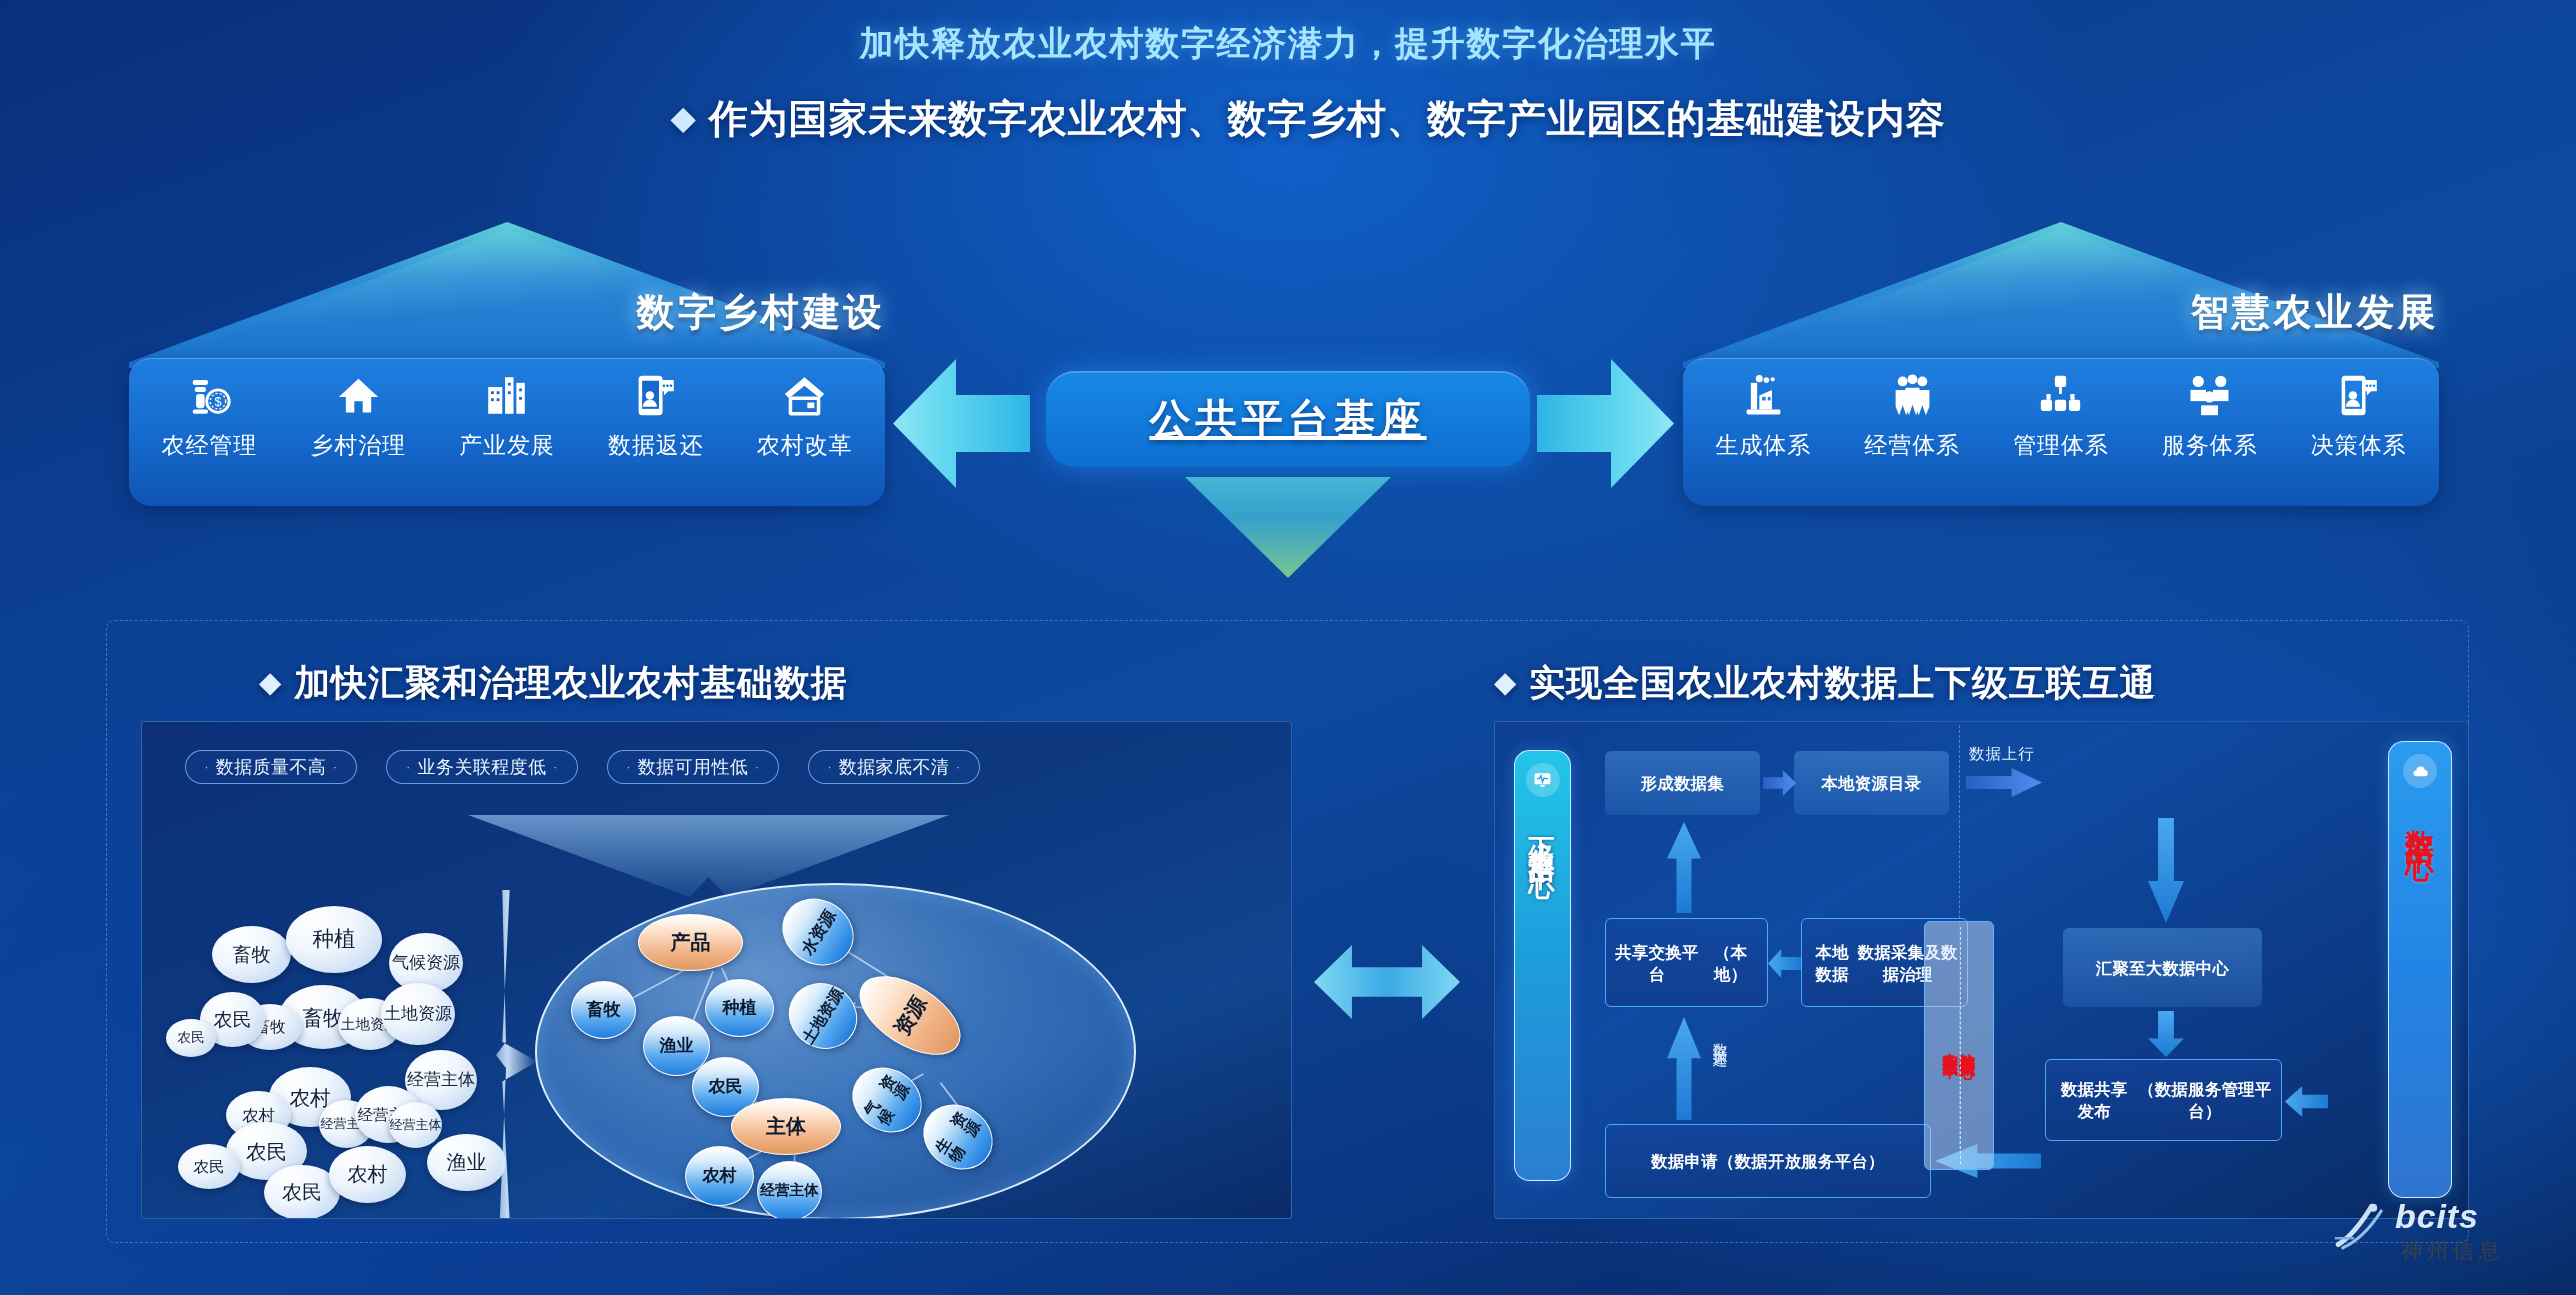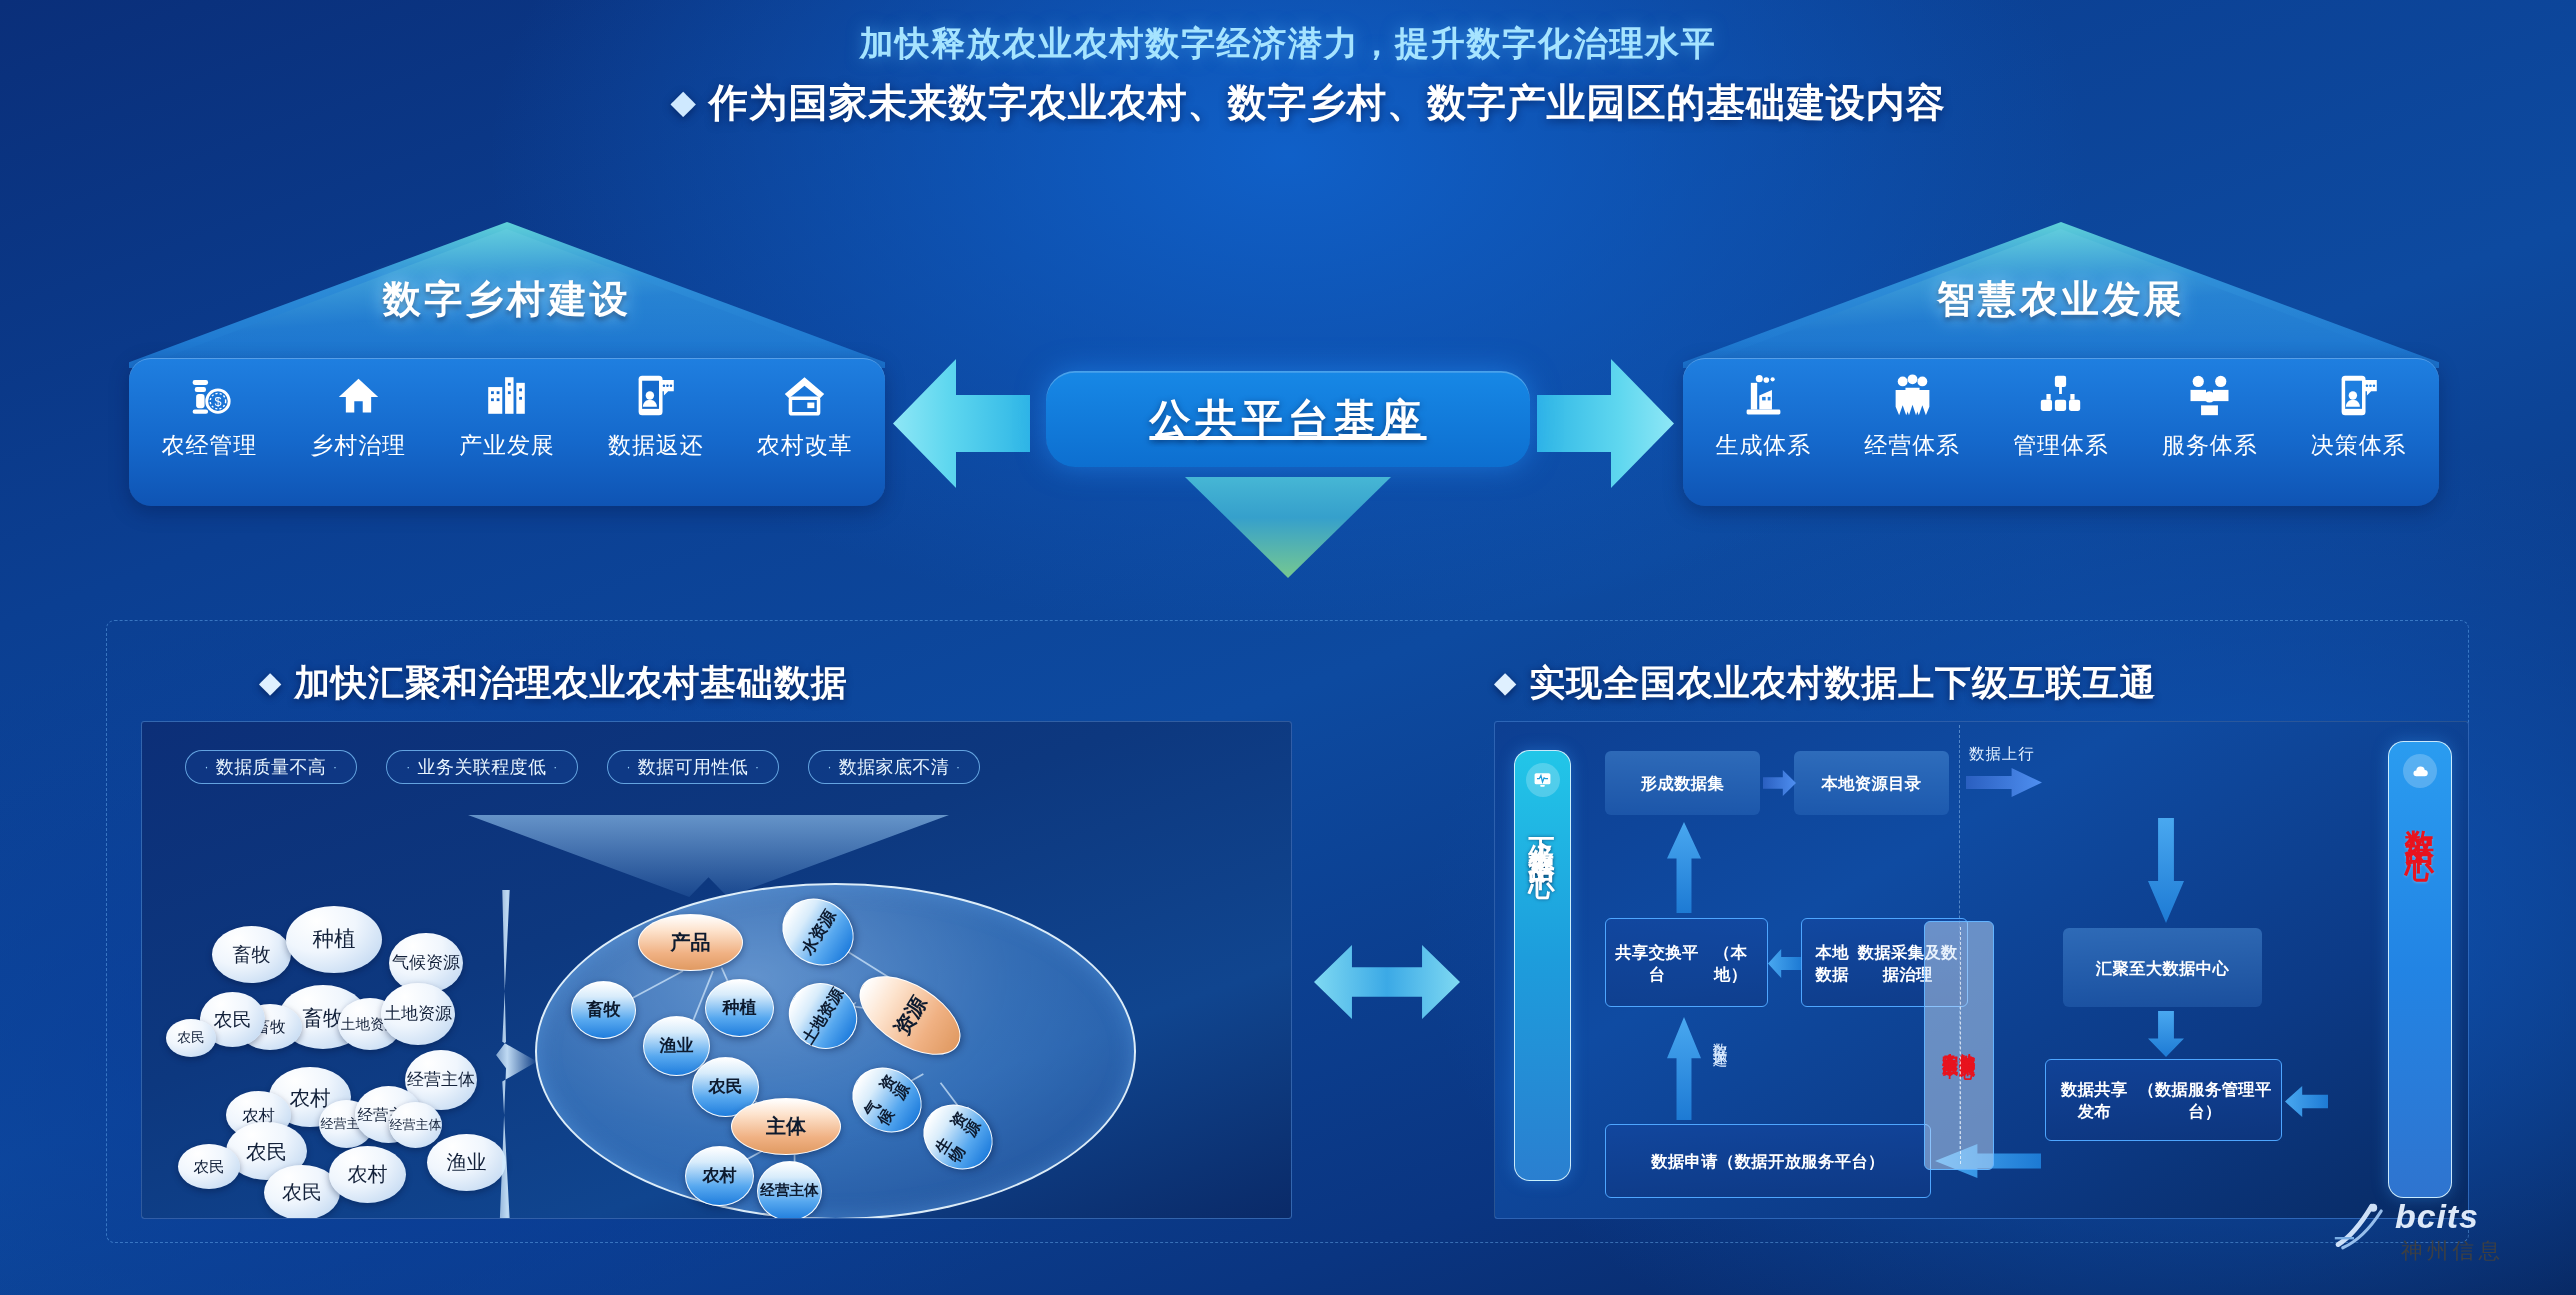--- a/index.html
+++ b/index.html
@@ -17,21 +17,21 @@
   .stage { position:absolute; inset:0; }
   .abs { position:absolute; }
 
   
   #main-title {
     top:20.6px; left:0; width:2576px; text-align:center;
     font-size:34px; font-weight:bold; letter-spacing:1.7px;
     color:#a6e4ff; text-shadow:0 0 15.5px rgba(90,190,255,.55);
   }
   #sub-title {
-    top:76px; left:0; width:2576px; text-align:center;
+    top:92px; left:0; width:2576px; text-align:center;
     font-size:39px; font-weight:bold; color:#ffffff;
     text-shadow:0 1.7px 8.6px rgba(0,30,90,.8); letter-spacing:0.9px;padding-left:40px;
   }
   #sub-title .dia { color:#cfe9ff; font-size:33px; margin-right:12px; vertical-align:2.6px; }
 
   
   .pediment { width:756px; height:283px; }
   #pediment-left  { left:129px;  top:222px; }
   #pediment-right { left:1683px; top:222px; }
 
@@ -40,21 +40,21 @@
     background:linear-gradient(180deg,#5ed0d8 0%, #2f8fd8 38%, #1a72cf 100%);
     clip-path:polygon(50% 0%, 100% 96%, 100% 100%, 0 100%, 0 96%);
     filter:drop-shadow(0 0 10.3px rgba(70,170,255,.35));
   }
   .roof-inner {
     position:absolute; left:8.6px; top:6.9px; width:738px; height:139px;
     background:linear-gradient(175deg, rgba(120,225,230,.55) 0%, rgba(26,110,200,.25) 55%, rgba(18,85,175,0) 100%);
     clip-path:polygon(50% 0%, 100% 100%, 0 100%);
   }
   .roof-title {
-    position:absolute; left:0; top:52px; width:756px; text-align:center;
+    position:absolute; left:0; top:65px; width:756px; text-align:right;
     font-size:38px; font-weight:bold; color:#fff; letter-spacing:3.4px;
     text-shadow:0 0 19px rgba(150,220,255,.95), 0 2.6px 5.2px rgba(0,25,70,.7);
   }
   .base {
     position:absolute; left:0; top:136px; width:756px; height:148px;
     background:linear-gradient(180deg,#1f7fe0 0%, #1569cc 55%, #0f54b4 100%);
     border-radius:22px;
     box-shadow:inset 0 0.9px 0 rgba(255,255,255,.25), 0 5.2px 19px rgba(0,20,70,.35);
   }
   .icon-row { position:absolute; left:0; top:151px; width:756px; display:flex; justify-content:space-evenly; }

